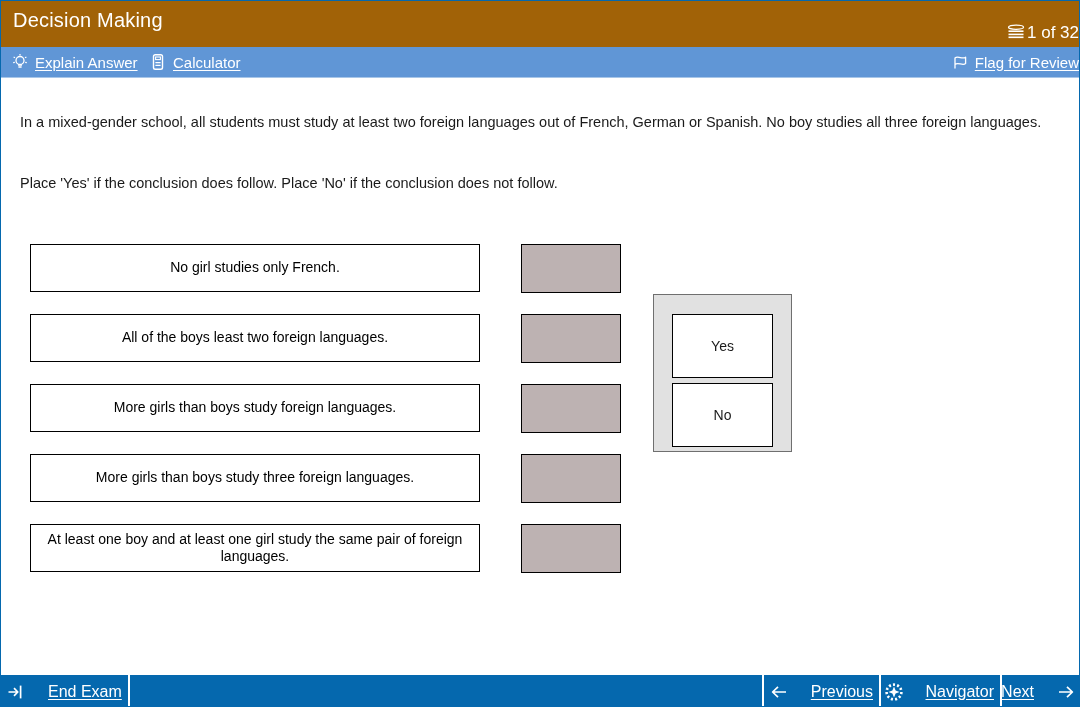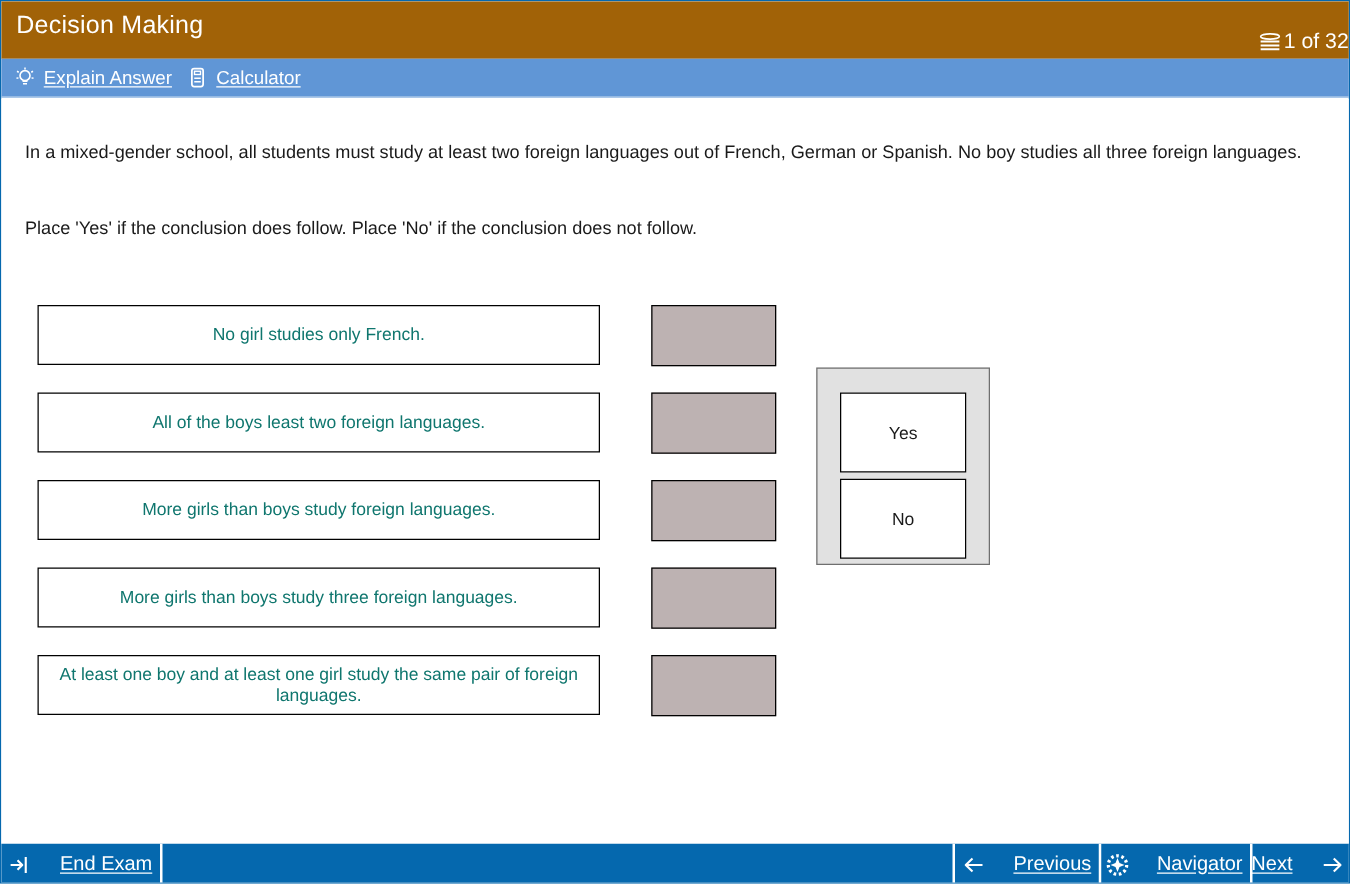--- a/index.html
+++ b/index.html
@@ -39,21 +39,21 @@
     white-space: nowrap;
   }
   .page-count {
     position: absolute;
     right: 2px;
     top: 22px;
     font-size: 17px;
     color: #ffffff;
     white-space: nowrap;
     display: flex;
-    align-items: center;
+    align-items: flex-start;
     gap: 1px;
   }
   .pages-icon {
     display: inline-block;
     width: 20px;
     height: 16px;
     position: relative;
     top: 1px;
   }
 
@@ -137,21 +137,21 @@
     width: 450px;
     height: 48px;
     border: 1px solid #000000;
     background: #ffffff;
     box-sizing: border-box;
     display: flex;
     align-items: center;
     justify-content: center;
     text-align: center;
     font-size: 14px;
-    color: #0f766e;
+    color: #000000;
     line-height: 1.25;
     padding: 0 10px;
     cursor: pointer;
   }
   .drop-zone {
     position: absolute;
     left: 520px;
     top: 0;
     width: 100px;
     height: 49px;
@@ -257,20 +257,28 @@
       <span class="mini-icon">
         <svg viewBox="0 0 18 18" width="18" height="18">
           <rect x="4.5" y="1.8" width="9" height="14.4" rx="1.8" fill="none" stroke="#ffffff" stroke-width="1.4"></rect>
           <rect x="6.6" y="4" width="4.8" height="2.6" fill="none" stroke="#ffffff" stroke-width="1.1"></rect>
           <path d="M6.4 9.6 h5.2 M6.4 12.4 h5.2" stroke="#ffffff" stroke-width="1.1" fill="none"></path>
         </svg>
       </span>
       <span class="tool-label">Calculator</span>
     </div>
 
+    <div class="tool-item tool-flag">
+      <span class="mini-icon">
+        <svg viewBox="0 0 18 18" width="18" height="18">
+          <path d="M4 15 L4 5 C7 2.2 11.5 6.8 14.6 4.2 L14.6 10.6 C11.5 13.2 7 8.6 4 11.4 Z" fill="none" stroke="#ffffff" stroke-width="1.3" stroke-linejoin="round"></path>
+        </svg>
+      </span>
+      <span class="tool-label">Flag for Review</span>
+    </div>
   </div>
 
   <div class="content">
 
     <div class="stem">In a mixed-gender school, all students must study at least two foreign languages out of French, German or Spanish. No boy studies all three foreign languages.</div>
     <div class="instruction">Place 'Yes' if the conclusion does follow. Place 'No' if the conclusion does not follow.</div>
 
     <div class="rows">
 
       <div class="row">

